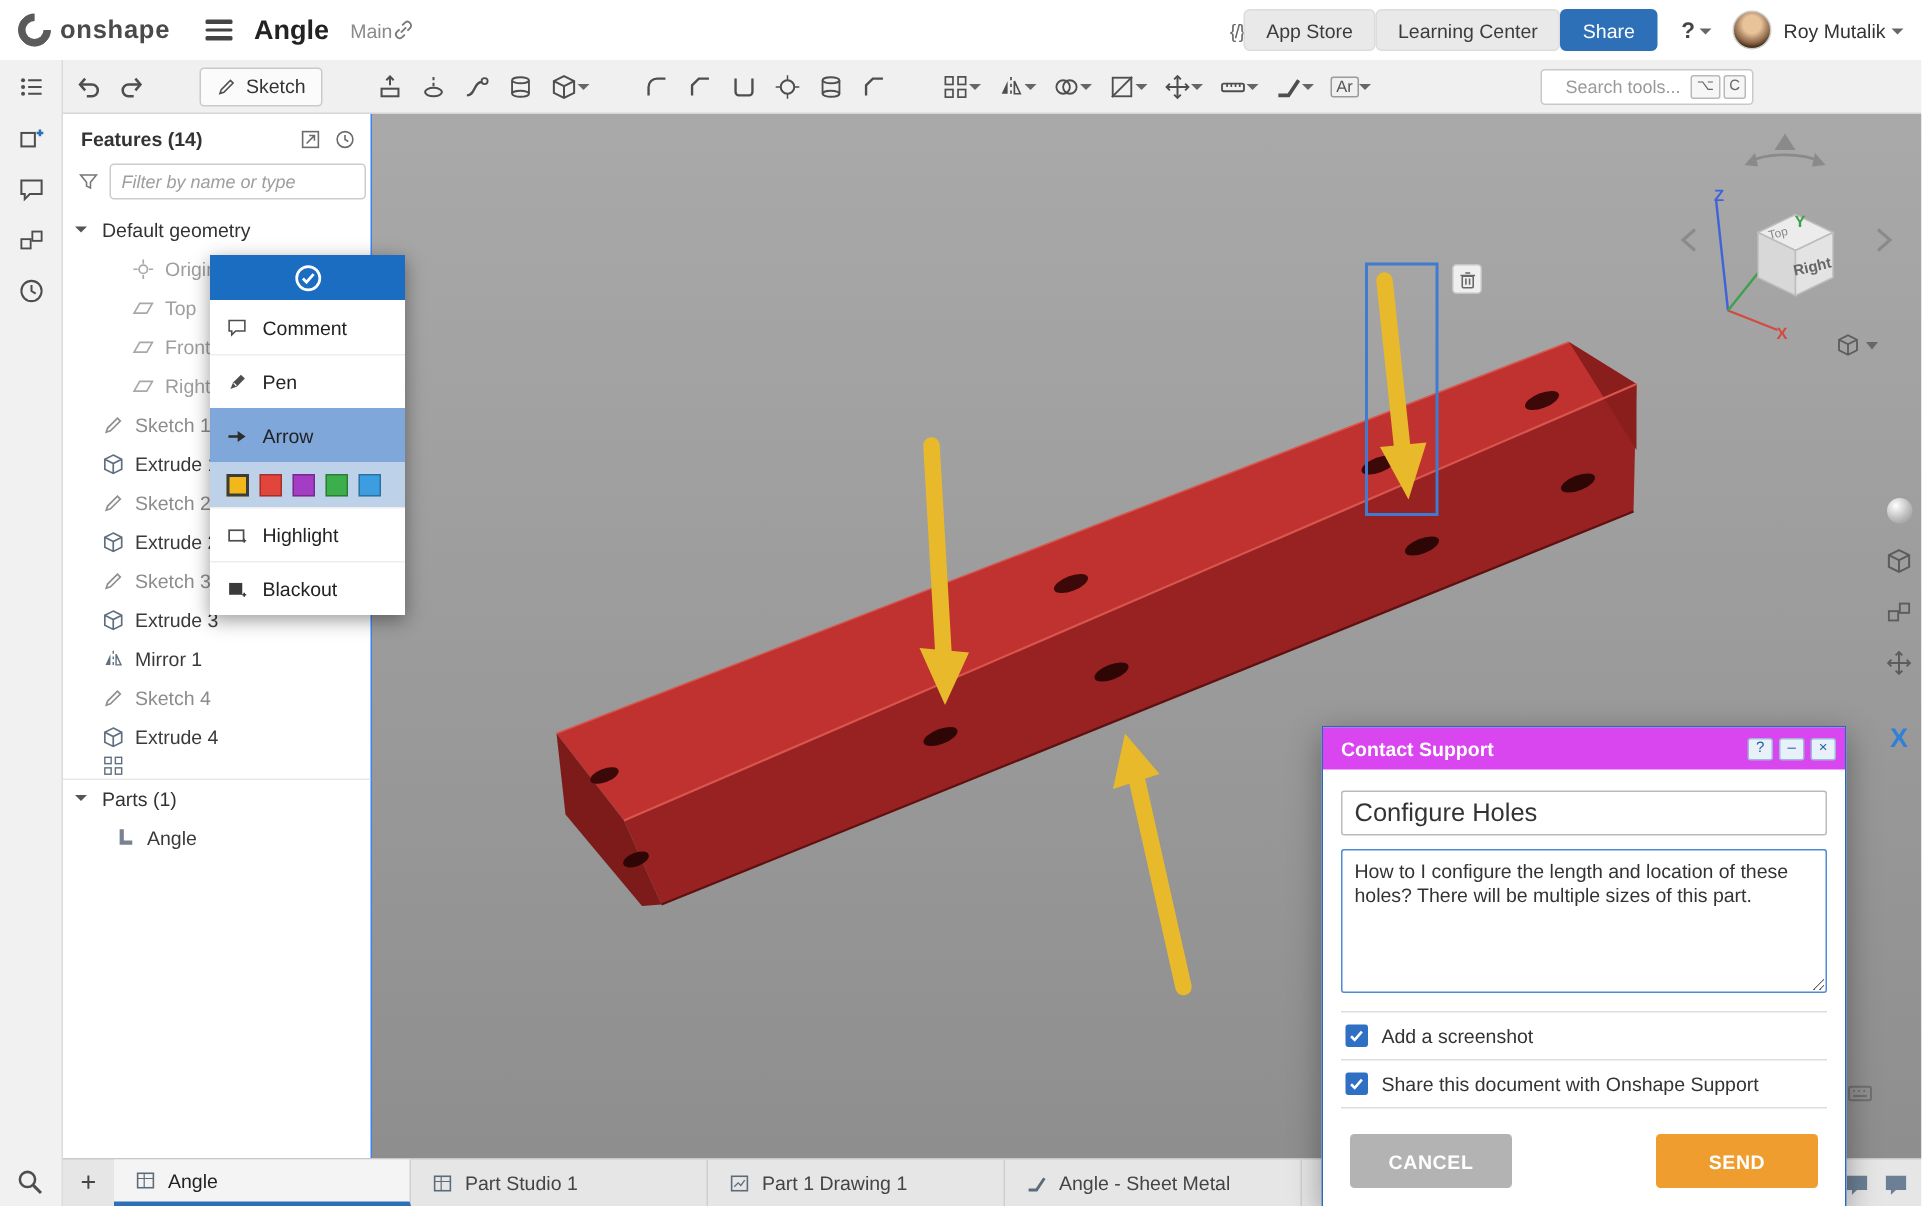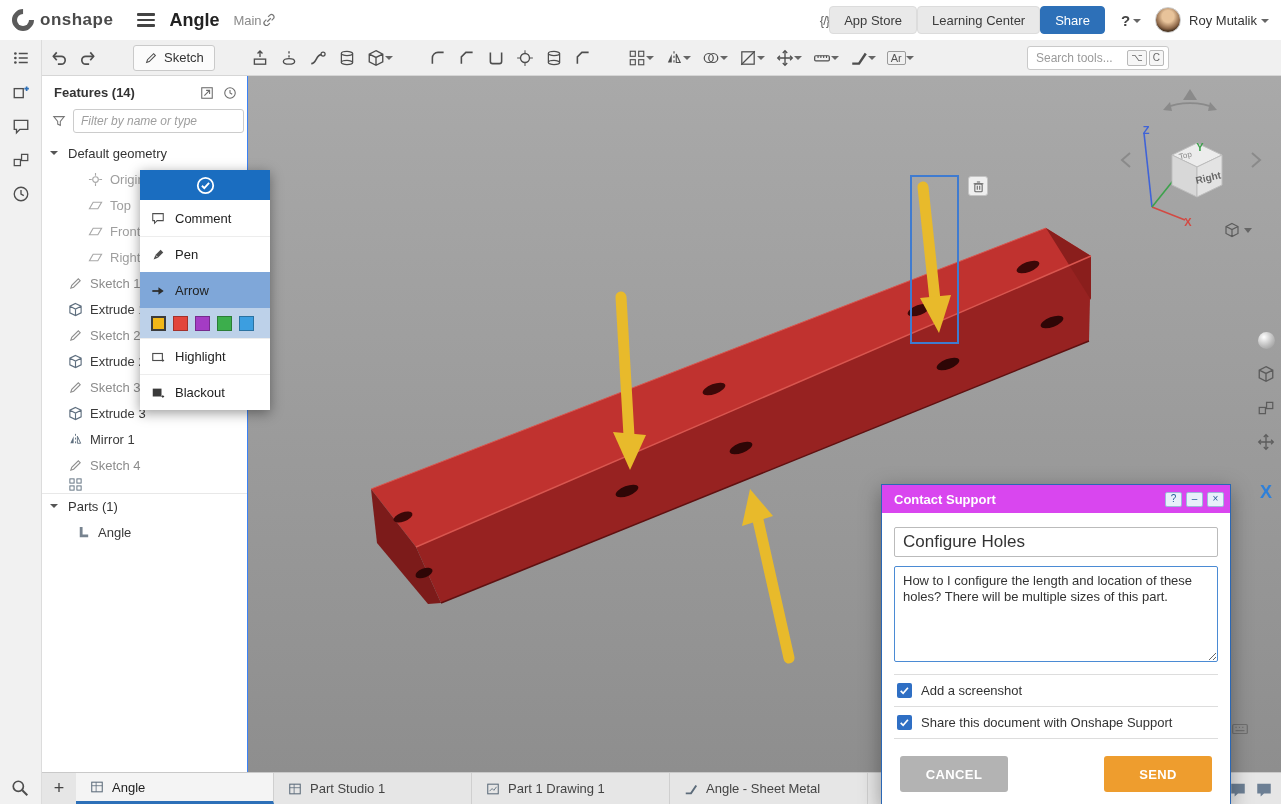--- a/index.html
+++ b/index.html
@@ -26,21 +26,21 @@
   .avatar { width:26px; height:26px; border-radius:50%; margin-left:14px; background:radial-gradient(circle at 50% 35%, #e8c39a 30%, #8d6748 62%, #4c3622 75%); border:1px solid #ccc; }
   .uname { margin-left:8px; color:#333; display:flex; gap:4px; align-items:center; }
   .api-ic { color:#666; font-size:13px; letter-spacing:-1px; }
 
   
   .toolbar { position:absolute; top:40px; left:42px; right:0; height:36px; background:#f0f0f0; border-bottom:1px solid #d6d6d6; display:flex; align-items:center; padding:0 8px; gap:11px; z-index:9; }
   .tbtn { display:flex; align-items:center; gap:6px; background:#fbfbfb; border:1px solid #cacaca; border-radius:3px; height:26px; padding:0 10px; color:#333; cursor:pointer; }
   .tool { display:flex; align-items:center; cursor:pointer; }
   .gap { width:14px; }
   .search-wrap { margin-left:auto; margin-right:104px; position:relative; }
-  .search-input { width:142px; height:24px; border:1px solid #c9c9c9; border-radius:3px; background:#fff; padding:0 40px 0 8px; font-size:12px; color:#555; font-family:"Liberation Sans",sans-serif; }
+  .search-input { width:142px; height:24px; border:1px solid #c9c9c9; border-radius:3px; background:#fff; padding:0 40px 0 8px; font-size:12px; color:#555; font-family:"Liberation Sans",sans-serif;text-align:center; }
   .search-input::placeholder { color:#9a9a9a; }
   .keycaps { position:absolute; right:5px; top:4px; display:flex; gap:2px; }
   .key { border:1px solid #b9b9b9; border-radius:2px; background:#f6f6f6; font-size:10px; color:#666; padding:0 3px; line-height:14px; }
 
   
   .leftstrip { position:absolute; top:40px; left:0; bottom:0; width:42px; background:#f1f1f1; border-right:1px solid #dcdcdc; z-index:8; display:flex; flex-direction:column; align-items:center; padding-top:9px; gap:16px; }
   .strip-bottom { position:absolute; left:11px; bottom:7px; z-index:14; }
 
   
   .fpanel { position:absolute; top:76px; left:42px; width:206px; bottom:32px; background:#fff; border-right:1px solid #3b82f6; z-index:6; overflow:hidden; }
@@ -649,20 +649,26 @@
         <use href="#s-mirror"></use>
       </svg>
     <span>Mirror 1</span>
   </div>
   <div class="frow sketch">
     <svg class="fi">
         <use href="#s-pencil"></use>
       </svg>
     <span>Sketch 4</span>
   </div>
+  <div class="frow solid">
+    <svg class="fi">
+        <use href="#s-cube3d"></use>
+      </svg>
+    <span>Extrude 4</span>
+  </div>
   <div class="frow solid clipped">
     <svg class="fi">
         <use href="#s-pattern"></use>
       </svg>
   </div>
   <div class="frow group parts-head">
     <span class="caret-t"></span>
     <span>Parts (1)</span>
   </div>
   <div class="frow solid" style="padding-left:34px">

